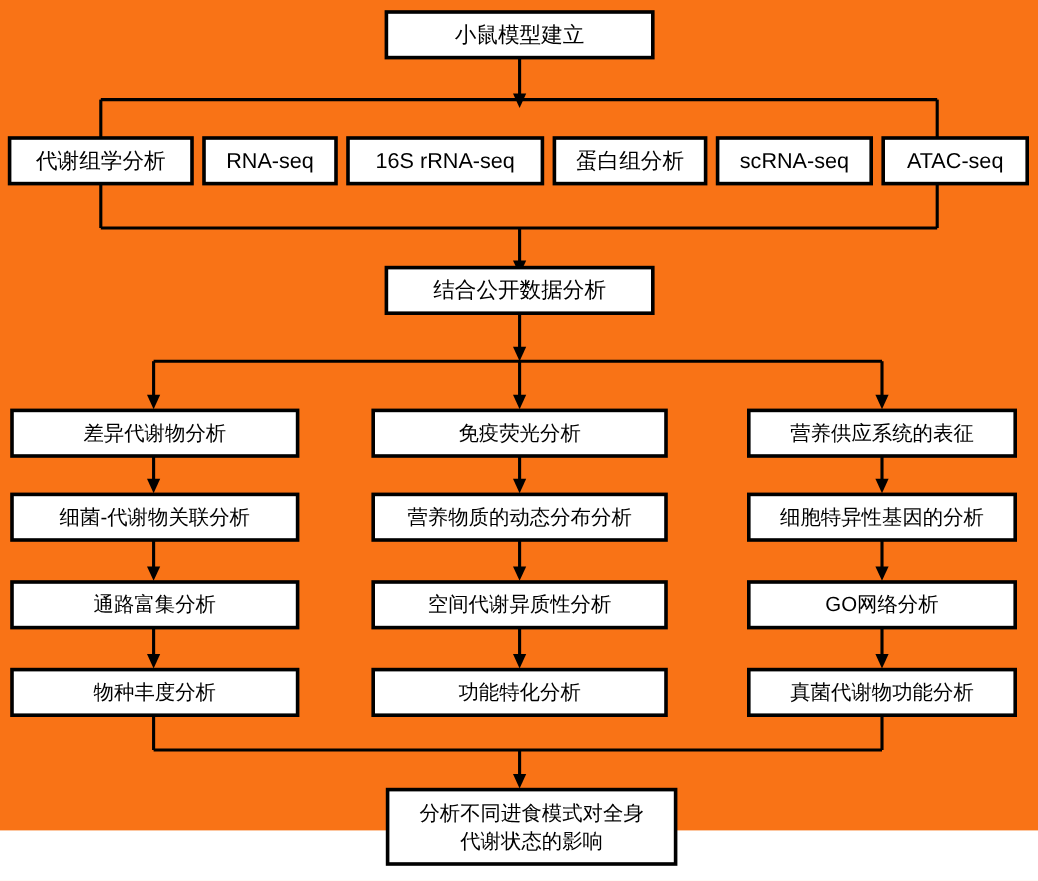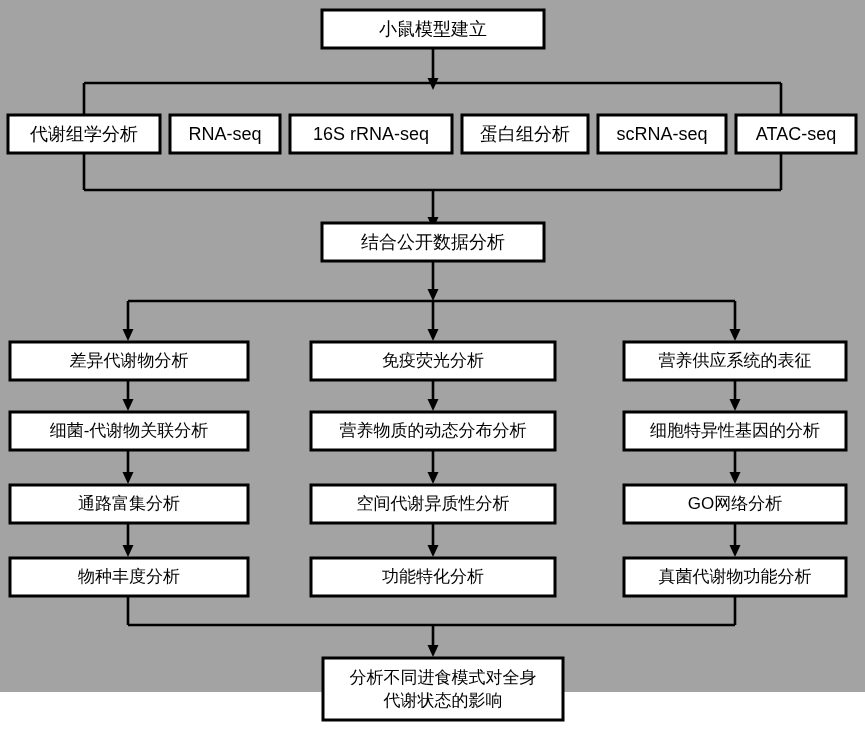--- a/index.html
+++ b/index.html
@@ -10,21 +10,21 @@
   body {
     width: 865px;
     height: 734px;
     font-family: "Liberation Sans", "DejaVu Sans", sans-serif;
     overflow: hidden;
   }
   #flow-root {
     position: relative;
     width: 865px;
     height: 692px;
-    background: #a3a3a3;
+    background: #f97316;
   }
   svg.flow-canvas {
     position: absolute;
     top: 0;
     left: 0;
     width: 865px;
     height: 734px;
     display: block;
   }
   .node-rect {

